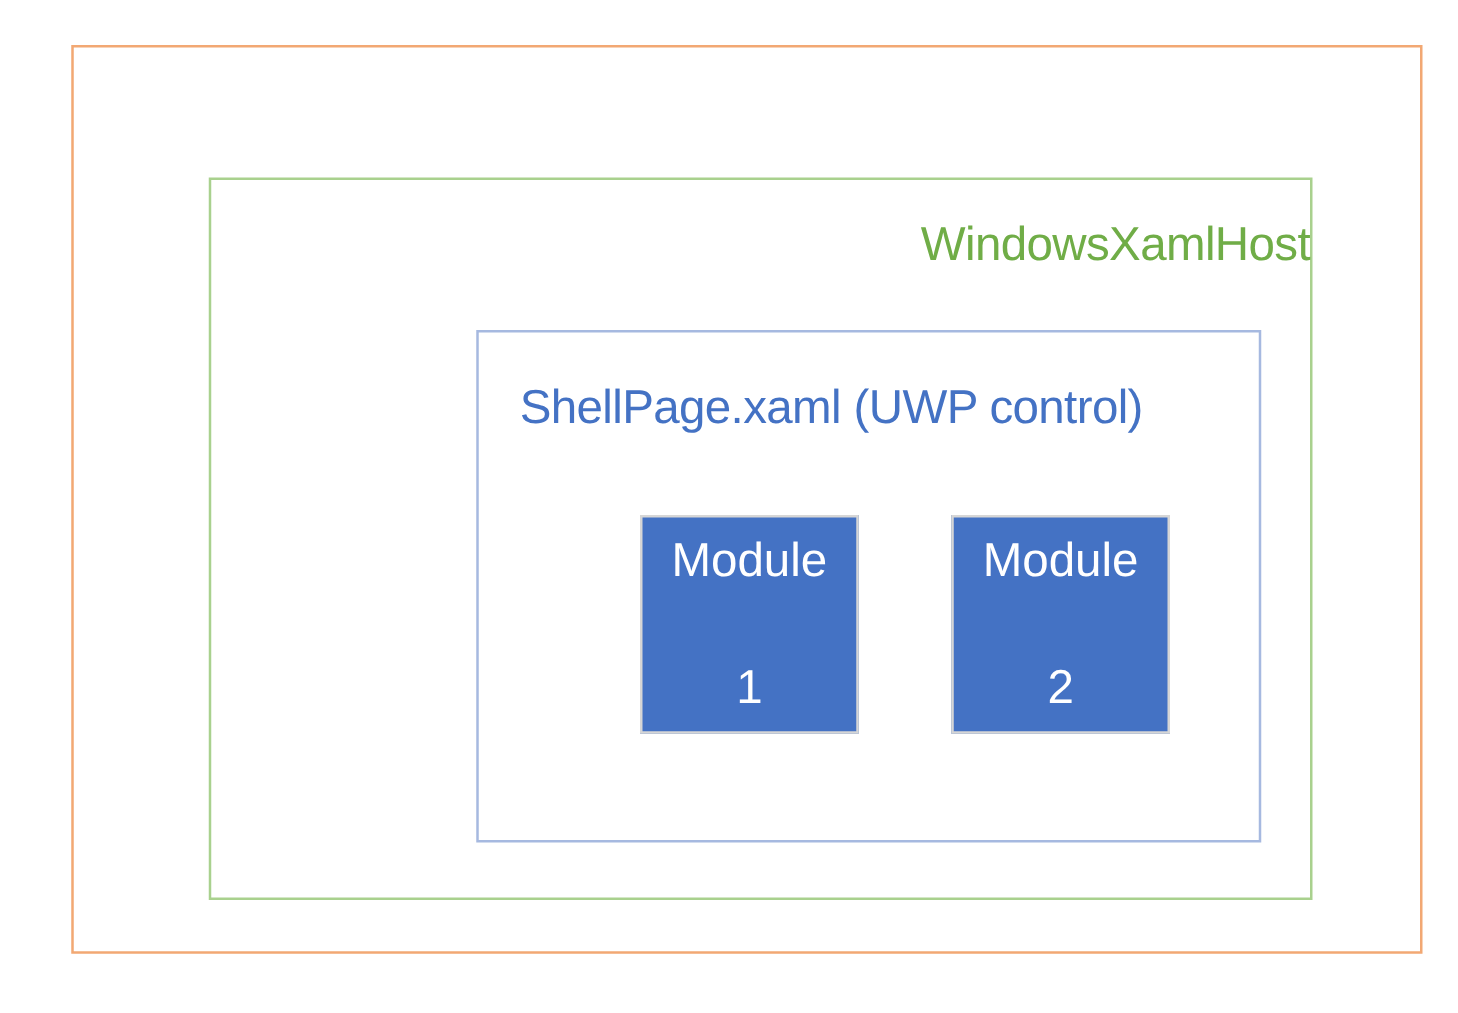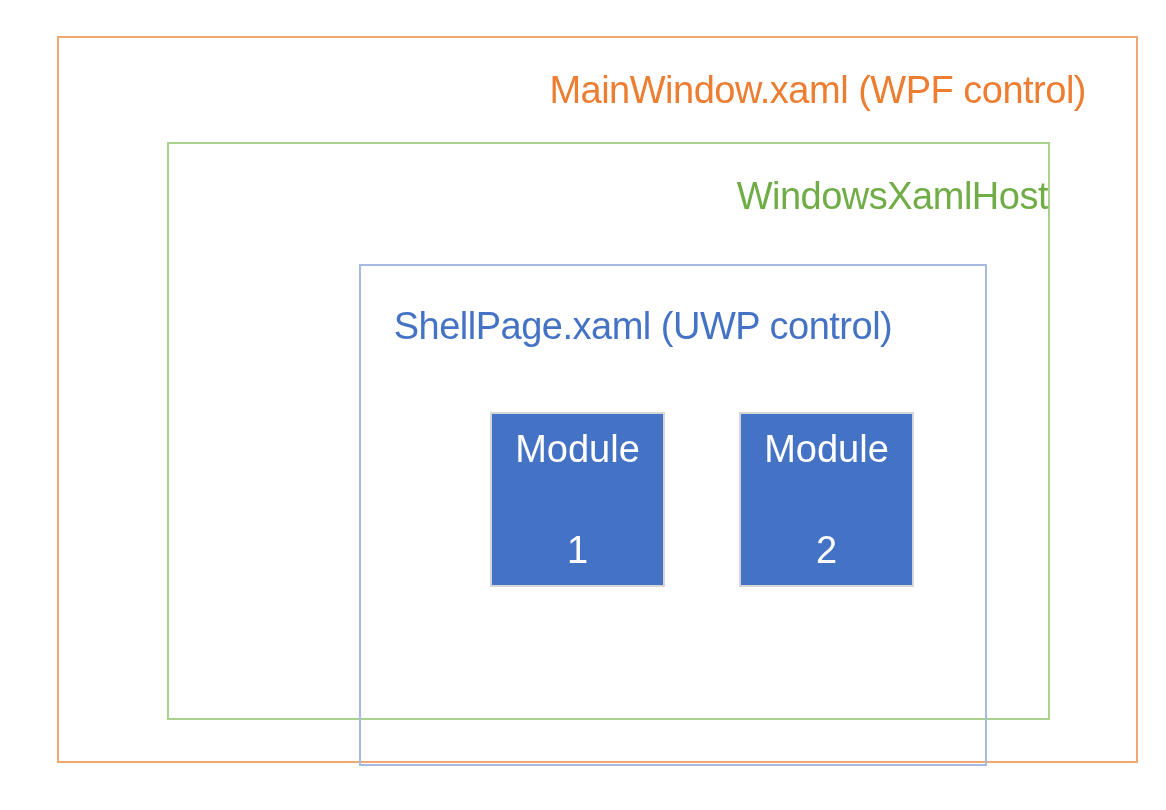--- a/index.html
+++ b/index.html
@@ -25,22 +25,22 @@
     left: 57px; top: 36px;
     width: 1081px; height: 727px;
     border: 2px solid #F2A873;
   }
   .frame-middle {
     left: 108px; top: 104px;
     width: 883px; height: 578px;
     border: 2px solid #A9D18E;
   }
   .frame-inner {
-    left: 190px; top: 120px;
-    width: 628px; height: 502px;
+    left: 212px; top: 120px;
+    width: 628px; height: 410px;
     border: 2px solid #A6B9E0;
   }
   .frame-label {
     position: absolute;
     left: 0;
     width: 100%;
     font-size: 38px;
     line-height: 1.1;
     white-space: nowrap;
     letter-spacing: -0.5px;
@@ -80,21 +80,20 @@
   }
   .module-1 { left: 129px; }
   .module-2 { left: 378px; }
 </style>
 </head>
 <body>
 
 <div class="canvas">
 
   <div class="frame frame-outer">
-    <div class="frame-label label-outer">MainWindow.xaml (WPF control)</div>
 
     <div class="frame frame-middle">
       <div class="frame-label label-middle">WindowsXamlHost</div>
 
       <div class="frame frame-inner">
         <div class="frame-label label-inner">ShellPage.xaml (UWP control)</div>
 
         <div class="module module-1">
           <span>Module</span>
           <span>1</span>

